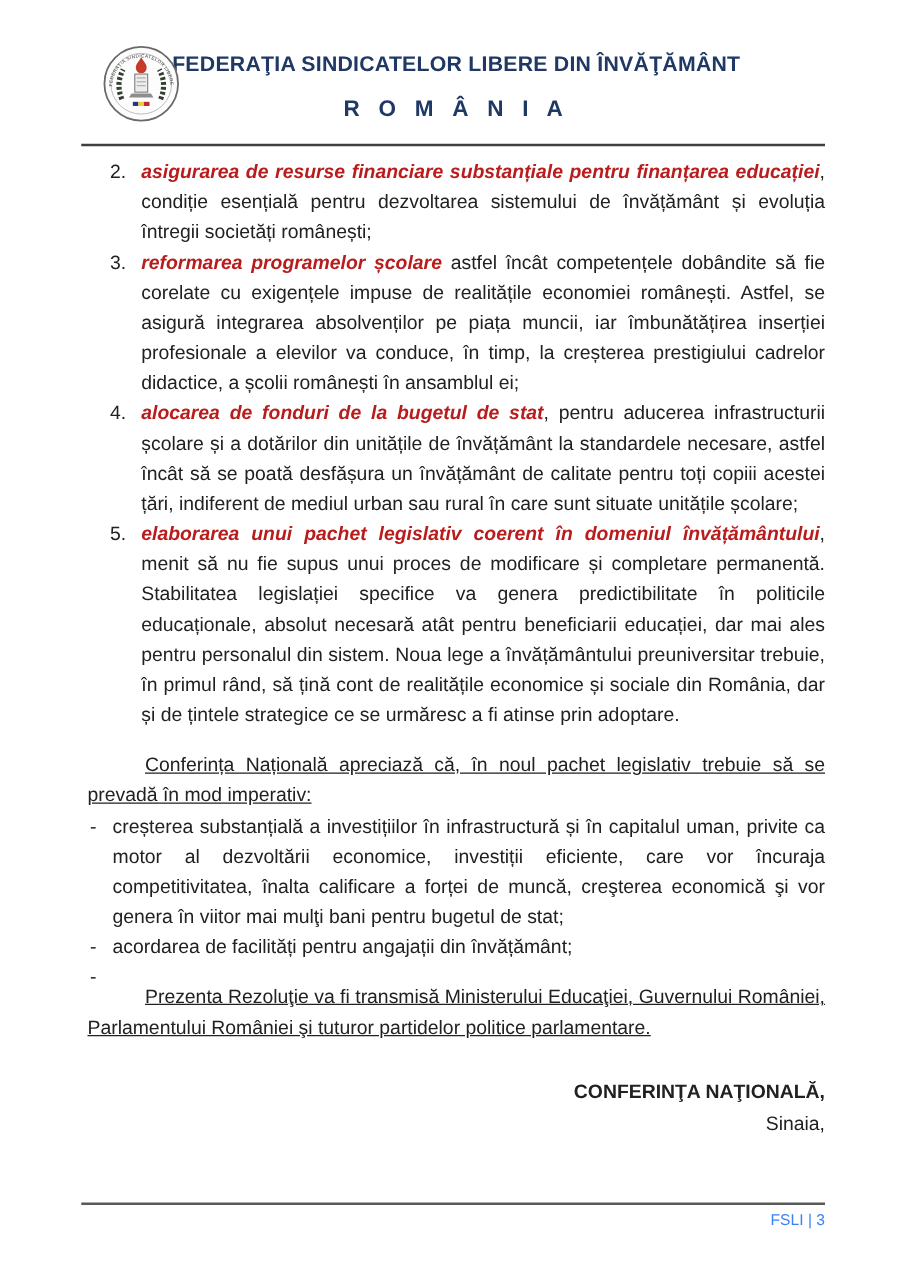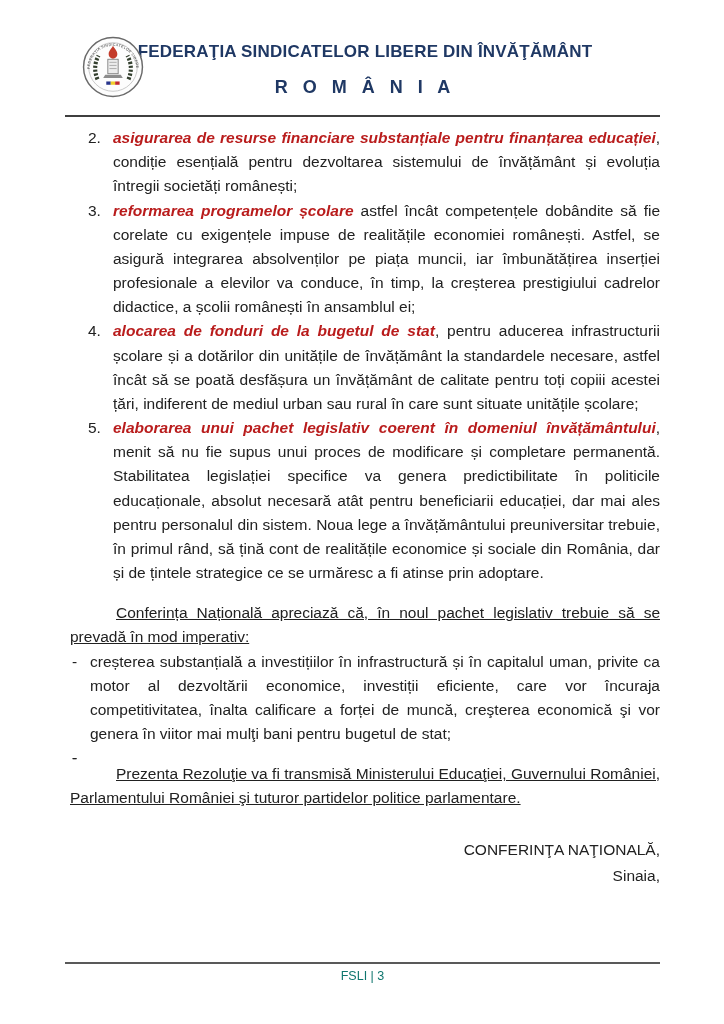--- a/index.html
+++ b/index.html
@@ -57,30 +57,30 @@
   .res-num { position: absolute; left: -25px; top: 0; }
   .res-lead { color: #b91c1c; font-weight: bold; font-style: italic; }
 
   p.indent-para { text-indent: 46px; margin: 16px 0 0 0; text-decoration: underline; }
 
   ul.dash-list { list-style: none; margin: 0; padding: 0; }
   li.dash-item { position: relative; padding-left: 20px; }
   .dash-mark { position: absolute; left: 2px; top: 0; }
 
   .closing-block { margin-top: 26px; text-align: right; line-height: 1.7; }
-  .closing-signatory { font-weight: normal; }
+  .closing-signatory { font-weight: bold; }
 
   
   .doc-footer { position: absolute; left: 65px; right: 64px; top: 962px; }
   .footer-rule { border: none; border-top: 2px solid #595959; height: 0; margin: 0; }
   .page-label {
-    text-align: center;
+    text-align: right;
     font-size: 12.5px;
     margin-top: 5px;
-    color: #0f766e;
+    color: #3b82f6;
   }
 </style>
 </head>
 <body>
 
 <div class="page">
 
   <header class="doc-header">
     <div class="logo-wrap">
       <svg viewBox="0 0 60 60">
@@ -129,21 +129,21 @@
       </li>
     </ol>
 
     <p class="indent-para">Conferința Națională apreciază că, în noul pachet legislativ trebuie să se prevadă în mod imperativ:</p>
 
     <ul class="dash-list">
       <li class="dash-item">
         <span class="dash-mark">-</span><span>creșterea substanțială a investițiilor în infrastructură și în capitalul uman, privite ca motor al dezvoltării economice, investiții eficiente, care vor încuraja competitivitatea, înalta calificare a forței de muncă, creşterea economică şi vor genera în viitor mai mulţi bani pentru bugetul de stat;</span>
       </li>
       <li class="dash-item">
-        <span class="dash-mark">-</span>
+        <span class="dash-mark">-</span><span>acordarea de facilități pentru angajații din învățământ;</span>
       </li>
       <li class="dash-item">
         <span class="dash-mark">-</span>
       </li>
     </ul>
 
     <p class="indent-para">Prezenta Rezoluţie va fi transmisă Ministerului Educaţiei, Guvernului României, Parlamentului României şi tuturor partidelor politice parlamentare.</p>
 
     <div class="closing-block">
       <div class="closing-signatory">CONFERINŢA NAŢIONALĂ,</div>

